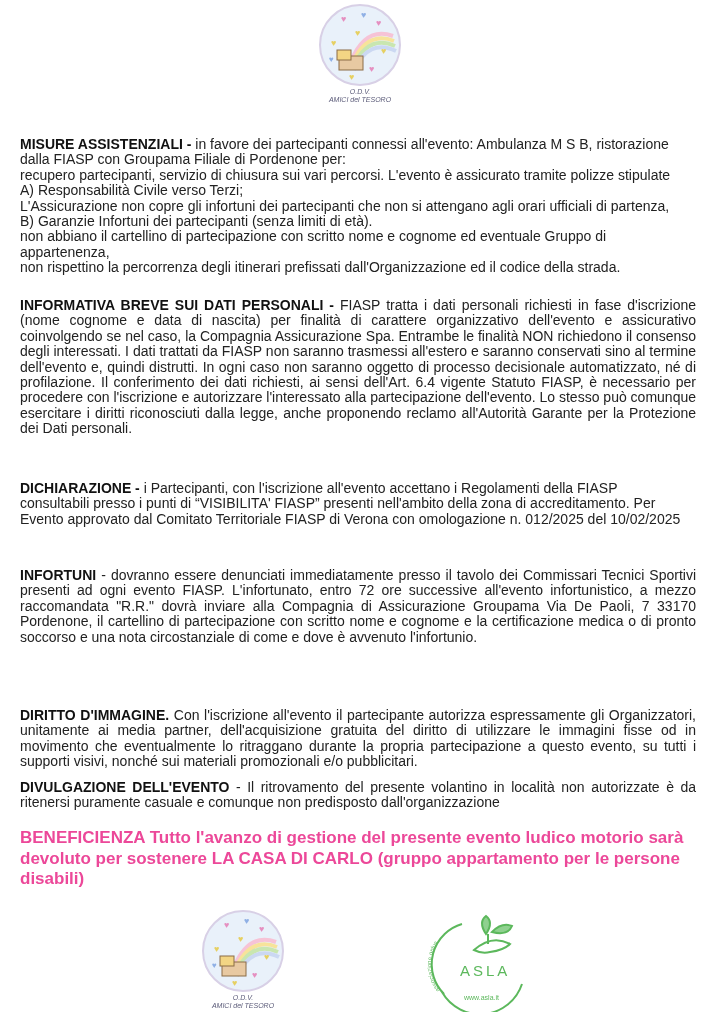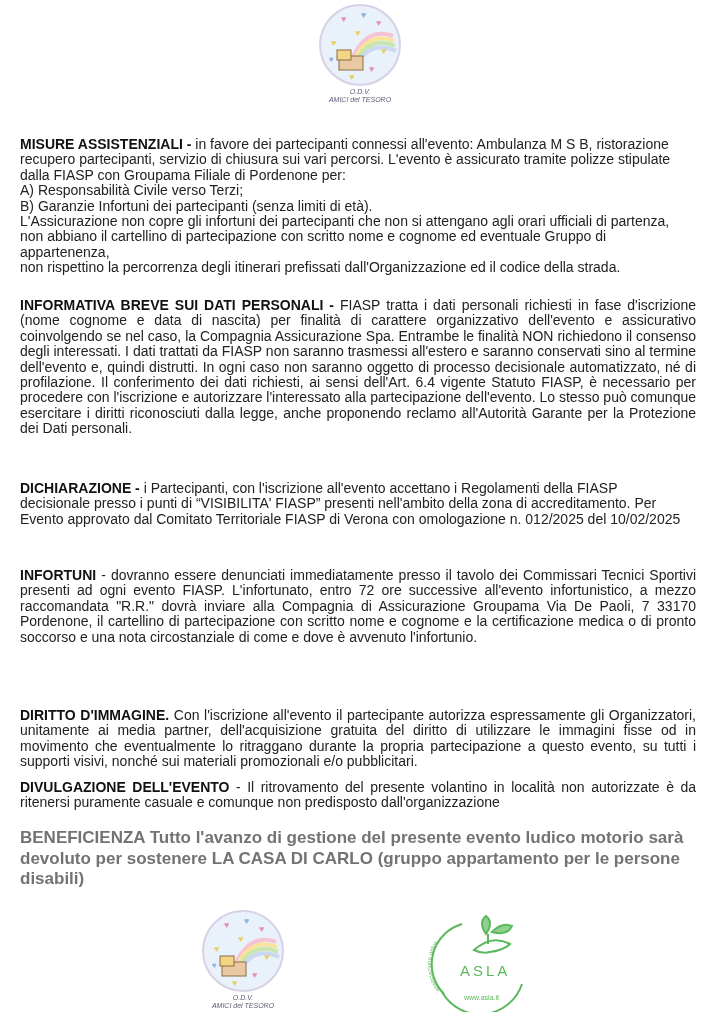--- a/index.html
+++ b/index.html
@@ -5,21 +5,21 @@
   html, body { margin:0; padding:0; background:#ffffff; }
   body { width:715px; height:1024px; position:relative; overflow:hidden;
          font-family:"Liberation Sans", sans-serif; color:#222; }
   .logo-wrap { position:absolute; text-align:center; }
   .logo-circle { border-radius:50%; background:#e9f1fa; border:2px solid #d8d0e6; position:relative; overflow:hidden; margin:0 auto; }
   .logo-caption { font-size:7px; font-style:italic; color:#5a5a78; line-height:8px; margin-top:2px; }
   .section { position:absolute; left:20px; width:676px; font-size:14px; line-height:15.4px; }
   .section b { font-weight:bold; color:#111; }
   .justify { text-align:justify; }
   .line { display:block; }
-  .charity { position:absolute; left:20px; width:680px; color:#737373; font-weight:bold;
+  .charity { position:absolute; left:20px; width:680px; color:#ec4899; font-weight:bold;
              font-size:17px; line-height:20.5px; }
 </style>
 </head>
 <body>
 
 <div class="logo-wrap" style="left:315px; top:4px; width:90px;">
   <div class="logo-circle" style="width:78px; height:78px;">
     <svg width="78" height="78" viewBox="0 0 78 78">
       <path d="M30 55 Q45 20 72 30" stroke="#f6c3d6" stroke-width="4" fill="none"></path>
       <path d="M31 58 Q46 24 73 35" stroke="#f7e39a" stroke-width="4" fill="none"></path>
@@ -39,36 +39,36 @@
     </svg>
   </div>
   <div class="logo-caption">
     <span class="line">O.D.V.</span>
     <span class="line">AMICI del TESORO</span>
   </div>
 </div>
 
 <div class="section" style="top:137px;">
   <span class="line"><b>MISURE ASSISTENZIALI -</b><span> in favore dei partecipanti connessi all'evento: Ambulanza M S B, ristorazione</span></span>
+  <span class="line">dalla FIASP con Groupama Filiale di Pordenone per:</span>
   <span class="line">recupero partecipanti, servizio di chiusura sui vari percorsi. L'evento è assicurato tramite polizze stipulate</span>
-  <span class="line">dalla FIASP con Groupama Filiale di Pordenone per:</span>
   <span class="line">A) Responsabilità Civile verso Terzi;</span>
+  <span class="line">L'Assicurazione non copre gli infortuni dei partecipanti che non si attengano agli orari ufficiali di partenza,</span>
   <span class="line">B) Garanzie Infortuni dei partecipanti (senza limiti di età).</span>
-  <span class="line">L'Assicurazione non copre gli infortuni dei partecipanti che non si attengano agli orari ufficiali di partenza,</span>
   <span class="line">non abbiano il cartellino di partecipazione con scritto nome e cognome ed eventuale Gruppo di appartenenza,</span>
   <span class="line">non rispettino la percorrenza degli itinerari prefissati dall'Organizzazione ed il codice della strada.</span>
 </div>
 
 <div class="section justify" style="top:298px;">
   <b>INFORMATIVA BREVE SUI DATI PERSONALI -</b><span> FIASP tratta i dati personali richiesti in fase d'iscrizione (nome cognome e data di nascita) per finalità di carattere organizzativo dell'evento e assicurativo coinvolgendo se nel caso, la Compagnia Assicurazione Spa. Entrambe le finalità NON richiedono il consenso degli interessati. I dati trattati da FIASP non saranno trasmessi all'estero e saranno conservati sino al termine dell'evento e, quindi distrutti. In ogni caso non saranno oggetto di processo decisionale automatizzato, né di profilazione. Il conferimento dei dati richiesti, ai sensi dell'Art. 6.4 vigente Statuto FIASP, è necessario per procedere con l'iscrizione e autorizzare l'interessato alla partecipazione dell'evento. Lo stesso può comunque esercitare i diritti riconosciuti dalla legge, anche proponendo reclamo all'Autorità Garante per la Protezione dei Dati personali.</span>
 </div>
 
 <div class="section" style="top:481px;">
   <span class="line"><b>DICHIARAZIONE -</b><span> i Partecipanti, con l'iscrizione all'evento accettano i Regolamenti della FIASP</span></span>
-  <span class="line">decisionale presso i punti di “VISIBILITA' FIASP” presenti nell'ambito della zona di accreditamento. Per</span>
+  <span class="line">consultabili presso i punti di “VISIBILITA' FIASP” presenti nell'ambito della zona di accreditamento. Per</span>
   <span class="line">Evento approvato dal Comitato Territoriale FIASP di Verona con omologazione n. 012/2025 del 10/02/2025</span>
 </div>
 
 <div class="section justify" style="top:568px;">
   <b>INFORTUNI</b><span> - dovranno essere denunciati immediatamente presso il tavolo dei Commissari Tecnici Sportivi presenti ad ogni evento FIASP. L'infortunato, entro 72 ore successive all'evento infortunistico, a mezzo raccomandata "R.R." dovrà inviare alla Compagnia di Assicurazione Groupama Via De Paoli, 7 33170 Pordenone, il cartellino di partecipazione con scritto nome e cognome e la certificazione medica o di pronto soccorso e una nota circostanziale di come e dove è avvenuto l'infortunio.</span>
 </div>
 
 <div class="section justify" style="top:684px;margin-top:24px;">
   <b>DIRITTO D'IMMAGINE.</b><span> Con l'iscrizione all'evento il partecipante autorizza espressamente gli Organizzatori, unitamente ai media partner, dell'acquisizione gratuita del diritto di utilizzare le immagini fisse od in movimento che eventualmente lo ritraggano durante la propria partecipazione a questo evento, su tutti i supporti visivi, nonché sui materiali promozionali e/o pubblicitari.</span>
 </div>

